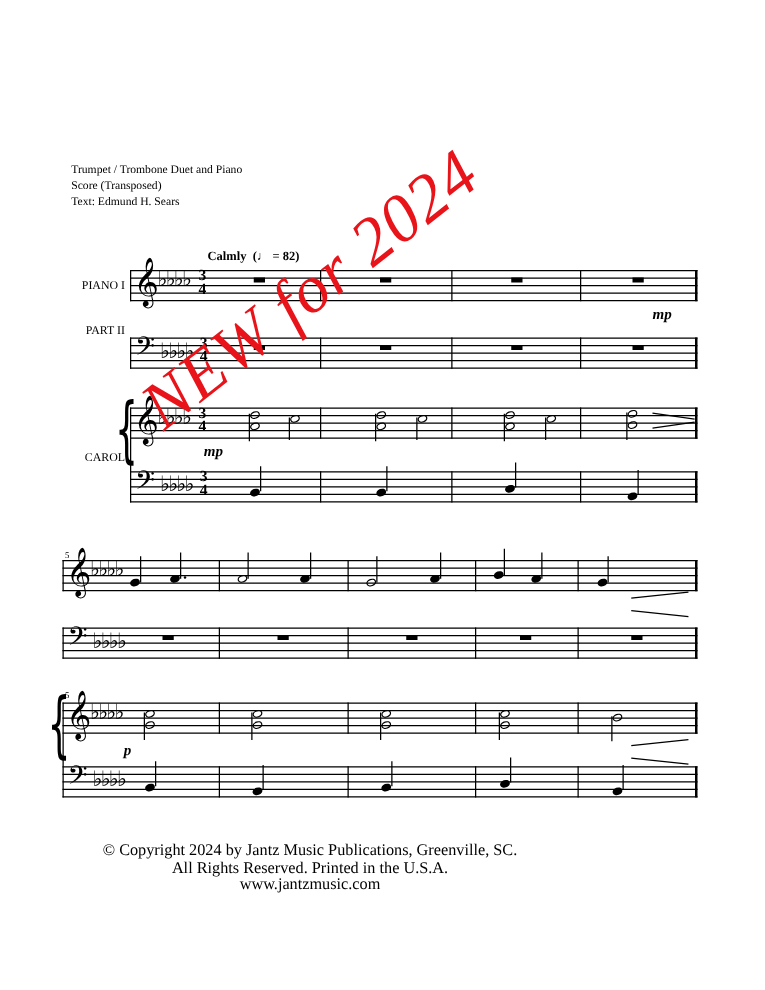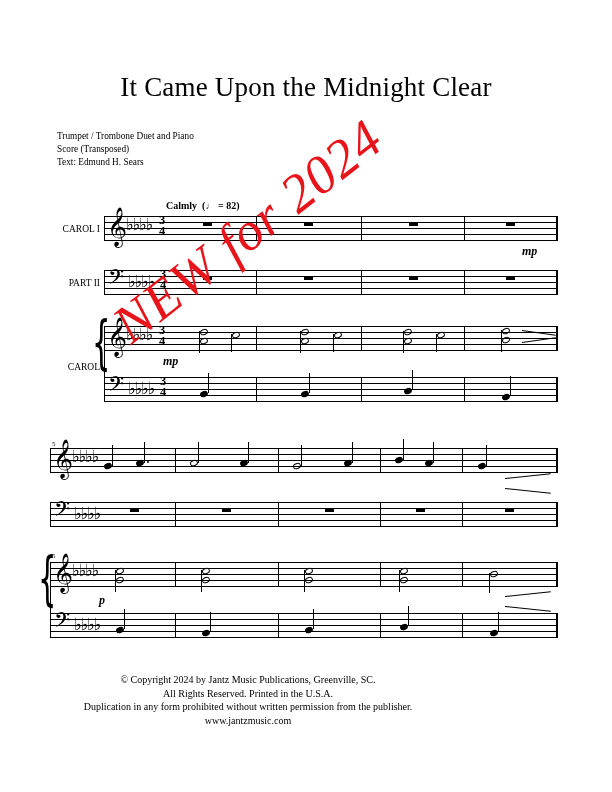--- a/index.html
+++ b/index.html
@@ -187,30 +187,29 @@
     font-weight: 400;
     letter-spacing: 1px;
   }
 
   
   .footer {
     position: absolute;
     left: 0;
     width: 496px;
     text-align: center;
-    font-size: 10px;
+    font-size: 13px;
     line-height: 13.5px;
   }
 </style>
 </head>
 <body>
 
 <div class="page">
 
-  <div class="title">It Came Upon the Midnight Clear</div>
 
   <div class="credits-left">
     <div>Trumpet / Trombone Duet and Piano</div>
     <div>Score (Transposed)</div>
     <div>Text: Edmund H. Sears</div>
   </div>
 
   <div class="system" style="left:0; top:196px; width:612px; height:220px;">
 
     <div class="tempo" style="left:166px; top:4px;">
@@ -232,21 +231,21 @@
       <div class="keysig" style="left:22px; top:0px;">♭♭♭♭</div>
       <div class="timesig" style="left:52px; top:-1px; width:12px;">
         <div>3</div>
         <div>4</div>
       </div>
       <div class="rest-whole" style="left:99px; top:6px;"></div>
       <div class="rest-whole" style="left:200px; top:6px;"></div>
       <div class="rest-whole" style="left:305px; top:6px;"></div>
       <div class="rest-whole" style="left:402px; top:6px;"></div>
     </div>
-    <div class="syslabel" style="left:48px; top:28px; width:52px;">CAROL I</div>
+    <div class="syslabel" style="left:48px; top:28px; width:52px;">PIANO I</div>
     <div class="dyn" style="left:522px; top:48px;">mp</div>
 
     <div class="staff" style="top:74px; left:104px; width:454px; height:25px;">
       <div class="staff-line" style="top:0;  width:454px;"></div>
       <div class="staff-line" style="top:6px;width:454px;"></div>
       <div class="staff-line" style="top:12px;width:454px;"></div>
       <div class="staff-line" style="top:18px;width:454px;"></div>
       <div class="staff-line" style="top:24px;width:454px;"></div>
       <div class="barline" style="left:0; top:0; height:25px;"></div>
       <div class="barline" style="left:152px; top:0; height:25px;"></div>
@@ -257,21 +256,21 @@
       <div class="keysig" style="left:24px; top:3px;">♭♭♭♭</div>
       <div class="timesig" style="left:53px; top:-1px; width:12px;">
         <div>3</div>
         <div>4</div>
       </div>
       <div class="rest-whole" style="left:99px; top:6px;"></div>
       <div class="rest-whole" style="left:200px; top:6px;"></div>
       <div class="rest-whole" style="left:305px; top:6px;"></div>
       <div class="rest-whole" style="left:402px; top:6px;"></div>
     </div>
-    <div class="syslabel" style="left:48px; top:82px; width:52px;">PART II</div>
+    <div class="syslabel" style="left:48px; top:64px; width:52px;">PART II</div>
 
     <div class="brace" style="left:92px; top:118px;">{</div>
     <div class="barline" style="left:104px; top:130px; height:76px;"></div>
 
     <div class="staff" style="top:130px; left:104px; width:454px; height:25px;">
       <div class="staff-line" style="top:0;  width:454px;"></div>
       <div class="staff-line" style="top:6px;width:454px;"></div>
       <div class="staff-line" style="top:12px;width:454px;"></div>
       <div class="staff-line" style="top:18px;width:454px;"></div>
       <div class="staff-line" style="top:24px;width:454px;"></div>
@@ -474,17 +473,16 @@
       <div class="notehead" style="left:440px; top:17px;"></div>
       <div class="stem" style="left:448px; top:-1px; height:20px;"></div>
     </div>
   </div>
 
   <div class="watermark">NEW for 2024</div>
 
   <div class="footer" style="top:673px;">
     <div>©  Copyright  2024 by Jantz Music Publications, Greenville, SC.</div>
     <div>All Rights Reserved.  Printed in the U.S.A.</div>
-    <div>Duplication in any form prohibited without written permission from the publisher.</div>
     <div>www.jantzmusic.com</div>
   </div>
 
 </div>
 
 </body></html>

